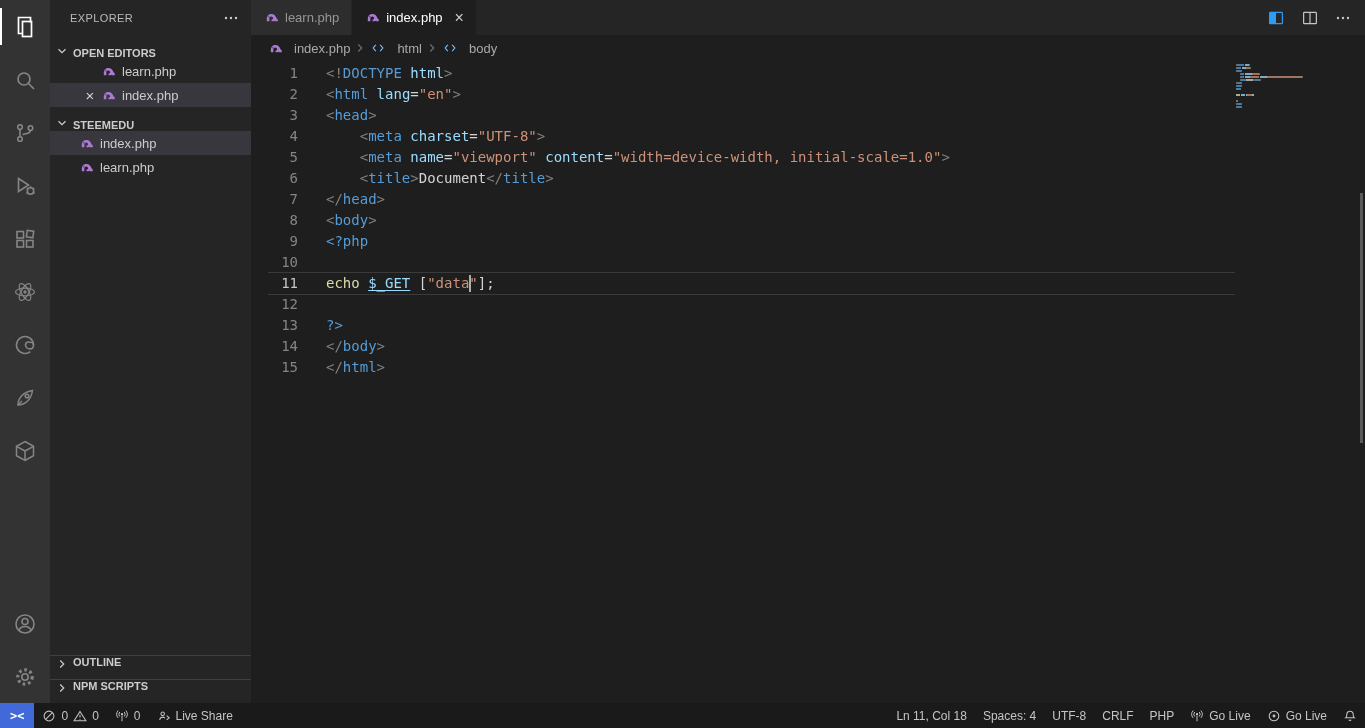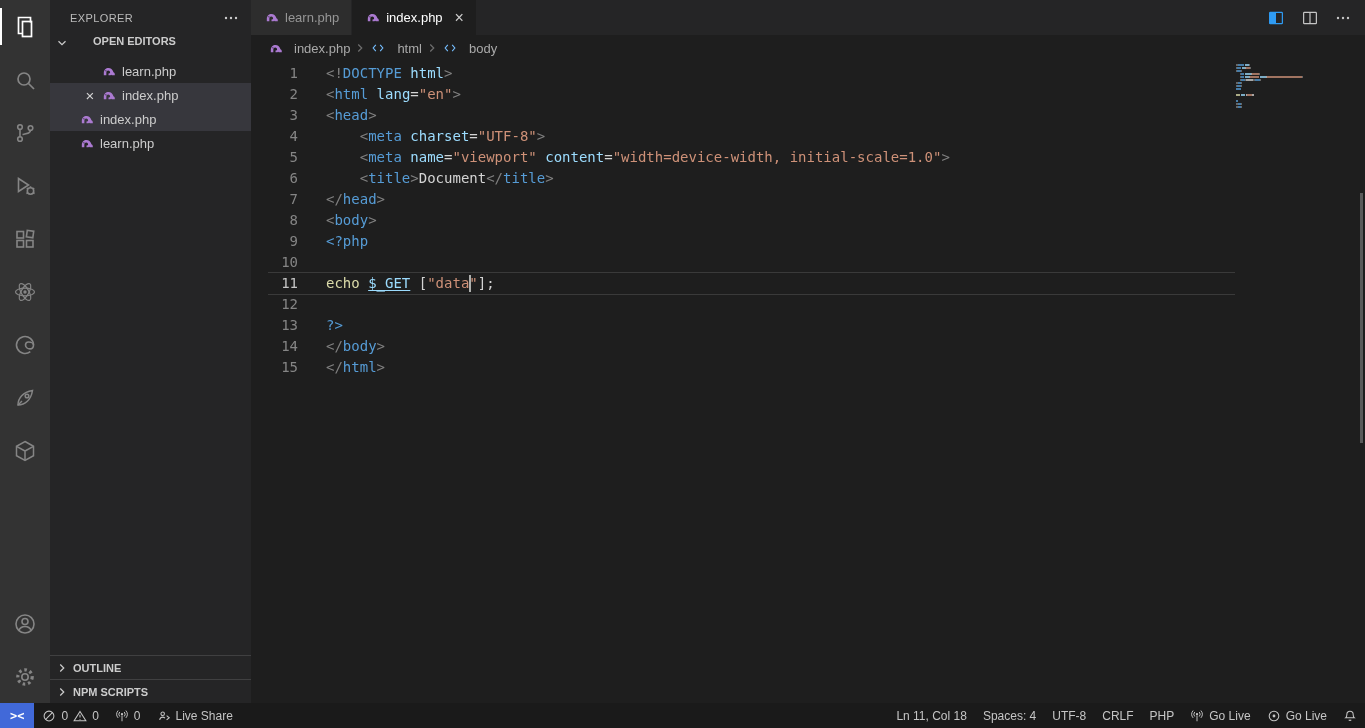--- a/index.html
+++ b/index.html
@@ -19,30 +19,30 @@
   .ab-item.active { color: #ffffff; }
   .ab-item.active::before { content: ''; position: absolute; left: 0; top: 8px; bottom: 8px; width: 2px; background: #ffffff; }
   .ab-item svg { width: 24px; height: 24px; display: block; }
   .ab-bottom { margin-top: auto; }
 
   
   .sidebar { width: 201px; background: #252526; flex: none; display: flex; flex-direction: column; overflow: hidden; }
   .sb-title { height: 35px; flex: none; display: flex; align-items: center; padding: 0 12px 0 20px; font-size: 11px; color: #bbbbbb; letter-spacing: .4px; gap: 32px; }
   .sb-title .spacer { flex: 1; }
   .sb-more { color: #cccccc; display: flex; }
-  .sb-section-header { height: 24px; flex: none; display: flex; align-items: flex-start; padding-left: 4px; font-size: 11px; font-weight: bold; color: #cccccc; gap: 20px; }
+  .sb-section-header { height: 24px; flex: none; display: flex; align-items: flex-end; padding-left: 4px; font-size: 11px; font-weight: bold; color: #cccccc; }
   .sb-section-header .chev { width: 16px; height: 16px; display: flex; align-items: center; justify-content: center; margin-right: 3px; color: #cccccc; }
   .sb-item { height: 24px; flex: none; display: flex; align-items: center; font-size: 13px; color: #cccccc; white-space: nowrap; }
   .sb-item.selected { background: #37373d; }
   .sb-item.oe { padding-left: 30px; }
   .sb-item.file { padding-left: 28px; }
   .oe-slot { width: 20px; flex: none; text-align: center; font-size: 15px; line-height: 15px; color: #d4d4d4; }
   .fileicon { width: 16px; height: 16px; flex: none; display: inline-flex; align-items: center; justify-content: center; margin-right: 6px; }
   .sb-panels { margin-top: auto; }
-  .sb-panel { height: 24px; display: flex; align-items: center; padding-left: 4px; font-size: 11px; font-weight: bold; color: #cccccc; border-top: 1px solid rgba(128,128,128,.30); }
+  .sb-panel { height: 24px; display: flex; align-items: flex-start; padding-left: 4px; font-size: 11px; font-weight: bold; color: #cccccc; border-top: 1px solid rgba(128,128,128,.30); }
   .sb-panel .chev { width: 16px; height: 16px; display: flex; align-items: center; justify-content: center; margin-right: 3px; }
 
   
   .editor { flex: 1; min-width: 0; display: flex; flex-direction: column; background: #1e1e1e; }
   .tabbar { height: 35px; flex: none; background: #252526; display: flex; align-items: stretch; }
   .tab { display: flex; align-items: center; padding: 0 12px; font-size: 13px; color: #969696; background: #2d2d2d; border-right: 1px solid #252526; }
   .tab.active { background: #1e1e1e; color: #ffffff; }
   .tab .fileicon { margin-right: 6px; }
   .tab-close { margin-left: 12px; font-size: 16px; line-height: 16px; color: #cccccc; }
   .tab-actions { margin-left: auto; display: flex; align-items: center; gap: 16px; padding-right: 14px; color: #c5c5c5; }
@@ -217,20 +217,28 @@
       <span class="oe-slot">×</span>
       <span class="fileicon" style="color: rgb(171, 122, 209);">
           <svg viewBox="0 0 16 16" width="15" height="15">
             <path fill="currentColor" d="M3 12V9.3C3 6.4 5.2 4.2 8 4.2c2.4 0 4.4 1.6 5 3.8l.2.8c.9.2 1.5 1 1.5 1.9V12h-2.4c-.6 0-1.1-.25-1.45-.65-.4.4-.95.65-1.55.65H8v-2h.7c.6 0 1-.45 1-1 0-1.1-.9-2-2-2s-2 .9-2 2V12H3z"></path>
             <circle cx="5.2" cy="7.2" r=".65" fill="#1e1e1e"></circle>
           </svg>
         </span>
       <span>index.php</span>
     </div>
 
+    <div class="sb-section-header">
+      <span class="chev">
+          <svg viewBox="0 0 16 16" width="14" height="14" fill="none" stroke="currentColor" stroke-width="1.4">
+            <path d="M4 6l4 4 4-4"></path>
+          </svg>
+        </span>
+      <span>STEEMEDU</span>
+    </div>
     <div class="sb-item file selected">
       <span class="fileicon" style="color: rgb(171, 122, 209);">
           <svg viewBox="0 0 16 16" width="15" height="15">
             <path fill="currentColor" d="M3 12V9.3C3 6.4 5.2 4.2 8 4.2c2.4 0 4.4 1.6 5 3.8l.2.8c.9.2 1.5 1 1.5 1.9V12h-2.4c-.6 0-1.1-.25-1.45-.65-.4.4-.95.65-1.55.65H8v-2h.7c.6 0 1-.45 1-1 0-1.1-.9-2-2-2s-2 .9-2 2V12H3z"></path>
             <circle cx="5.2" cy="7.2" r=".65" fill="#1e1e1e"></circle>
           </svg>
         </span>
       <span>index.php</span>
     </div>
     <div class="sb-item file">

